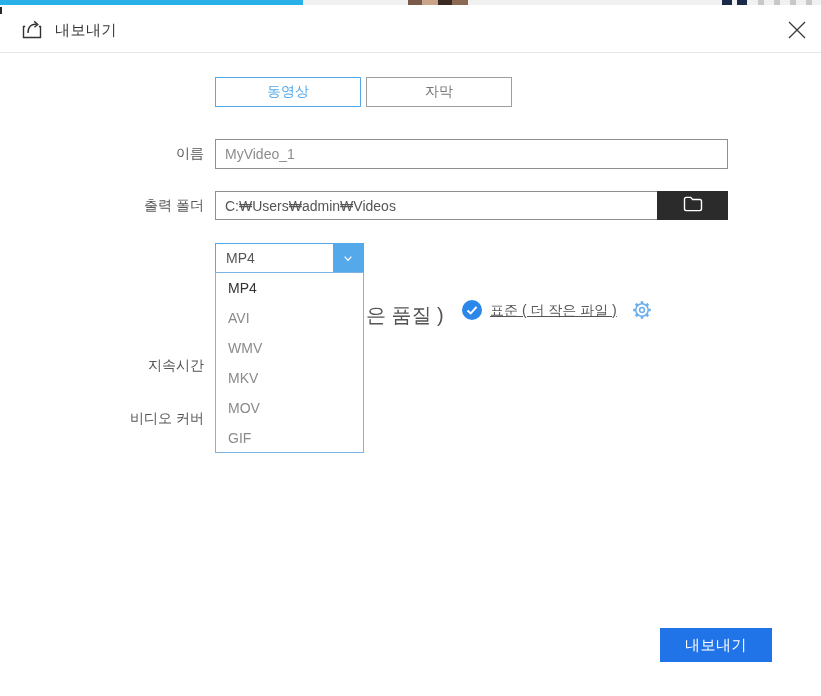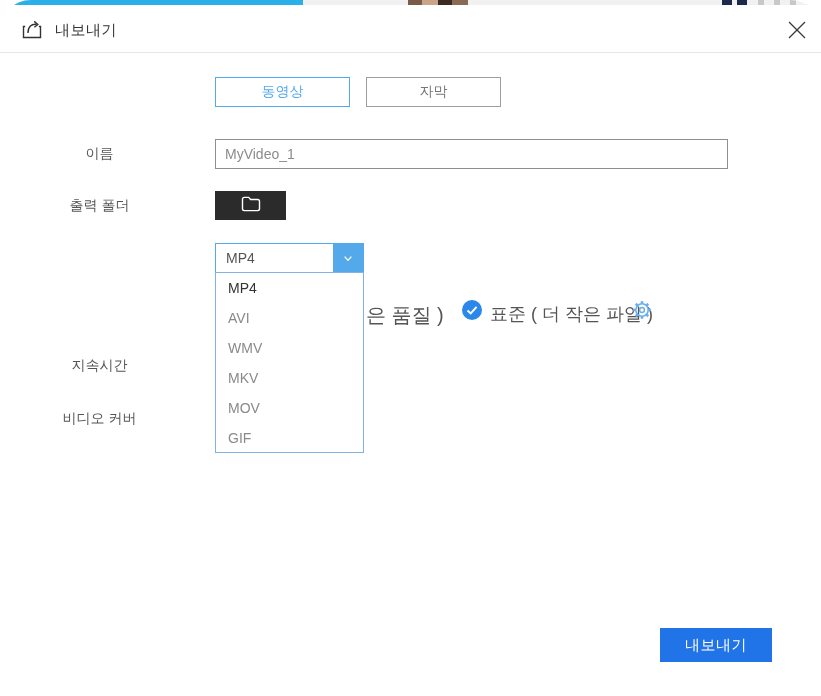--- a/index.html
+++ b/index.html
@@ -1,37 +1,37 @@
 <!DOCTYPE html>
 <html><head>
 <meta charset="utf-8">
 <style>
   * { margin:0; padding:0; box-sizing:border-box; }
   html,body { width:821px; height:696px; background:#ffffff; font-family:"Liberation Sans","DejaVu Sans",sans-serif; }
-  .stage { position:relative; width:821px; height:696px; background:#ffffff; overflow:hidden;border-radius:31px; }
+  .stage { position:relative; width:821px; height:696px; background:#ffffff; overflow:hidden; }
 
   
   .topstrip { position:absolute; left:0; top:0; width:821px; height:5px; background:#f1f1f1; }
   .strip-seg { position:absolute; top:0; height:5px; }
 
   .edge-mark { position:absolute; left:0; top:7px; width:2px; height:7px; background:#2a2a2a; }
 
   
   .hdr-icon { position:absolute; left:20px; top:17px; width:24px; height:24px; }
   .hdr-title { position:absolute; left:55px; top:21px; font-size:15px; color:#333; letter-spacing:0.5px; }
   .close-btn { position:absolute; left:785px; top:18px; width:24px; height:24px; cursor:pointer; }
   .hdr-divider { position:absolute; left:0; top:52px; width:821px; height:1px; background:#e7e7e7; }
 
   
-  .tab { position:absolute; top:77px; width:135px; height:30px; border:1px solid #9d9d9d; background:#fff;
+  .tab { position:absolute; top:77px; width:146px; height:30px; border:1px solid #9d9d9d; background:#fff;
          display:flex; align-items:center; justify-content:center; font-size:14px; color:#777; cursor:pointer; }
   .tab.active { border-color:#54a9ea; color:#54a9ea; }
 
   
-  .flabel { position:absolute; left:7px; width:185px; text-align:center; font-size:14px; color:#555; line-height:16px; }
+  .flabel { position:absolute; left:19px; width:185px; text-align:right; font-size:14px; color:#555; line-height:16px; }
 
   .txt-input { position:absolute; left:215px; width:513px; height:30px; border:1px solid #8f8f8f; background:#fff;
                font-size:14px; color:#8c8c8c; padding:0 0 0 9px; font-family:"Liberation Sans","DejaVu Sans",sans-serif; outline:none; }
 
   .folder-wrap { position:absolute; left:215px; top:191px; width:513px; height:29px; display:flex; }
   .folder-input { width:442px; height:29px; border:1px solid #8f8f8f; border-right:none; background:#fff;
                   font-size:14px; color:#555; padding-left:9px; font-family:"Liberation Sans","DejaVu Sans",sans-serif; outline:none; }
   .folder-btn { width:71px; height:29px; background:#2b2b2b; border:none; display:flex; align-items:center; justify-content:center; cursor:pointer; }
 
   
@@ -41,21 +41,21 @@
   .select-chev { width:30px; height:28px; background:#54a9ea; display:flex; align-items:center; justify-content:center; }
 
   .dropdown { position:absolute; left:215px; top:272px; width:149px; height:181px; background:#fff;
               border:1px solid #7fb3e2; z-index:5; }
   .dd-item { height:30px; line-height:30px; padding-left:12px; font-size:14px; color:#8a8a8a; cursor:pointer; }
   .dd-item.first { color:#333; }
 
   
   .q-frag { position:absolute; left:366px; top:302px; font-size:20px; color:#555; cursor:pointer; }
   .q-check { position:absolute; left:462px; top:300px; width:20px; height:20px; cursor:pointer; }
-  .q-std { position:absolute; left:490px; top:302px; font-size:18px; color:#555; cursor:pointer; }
+  .q-std { position:absolute; left:490px; top:302px; font-size:14px; color:#555; cursor:pointer;text-decoration:underline; }
   .q-gear { position:absolute; left:630px; top:298px; width:24px; height:24px; cursor:pointer; }
 
   
   .export-btn { position:absolute; left:660px; top:628px; width:112px; height:34px; background:#2173e8; border:none;
                 color:#fff; font-size:15px; font-family:"Liberation Sans","DejaVu Sans",sans-serif; cursor:pointer;
                 display:flex; align-items:center; justify-content:center; letter-spacing:0.5px; }
 </style>
 </head>
 <body>
 
@@ -97,20 +97,21 @@
   </div>
   <div class="tab" style="left:366px;">
     <span>자막</span>
   </div>
 
   <div class="flabel" style="top:145px;">이름</div>
   <input class="txt-input" style="top: 139px;" type="text" value="MyVideo_1">
 
   <div class="flabel" style="top:197px;">출력 폴더</div>
   <div class="folder-wrap">
+    <input class="folder-input" type="text" value="C:₩Users₩admin₩Videos" style="">
     <button class="folder-btn">
       <span>
         <svg width="26" height="26" viewBox="0 0 26 26">
           <path d="M4.5 8.2 q0 -1.8 1.8 -1.8 h4.4 l1.9 2.1 h7.1 q1.8 0 1.8 1.8 v7.5 q0 1.8 -1.8 1.8 h-13.4 q-1.8 0 -1.8 -1.8 z" fill="none" stroke="#ffffff" stroke-width="1.4"></path>
         </svg>
       </span>
     </button>
   </div>
 
   <div class="select-box">

